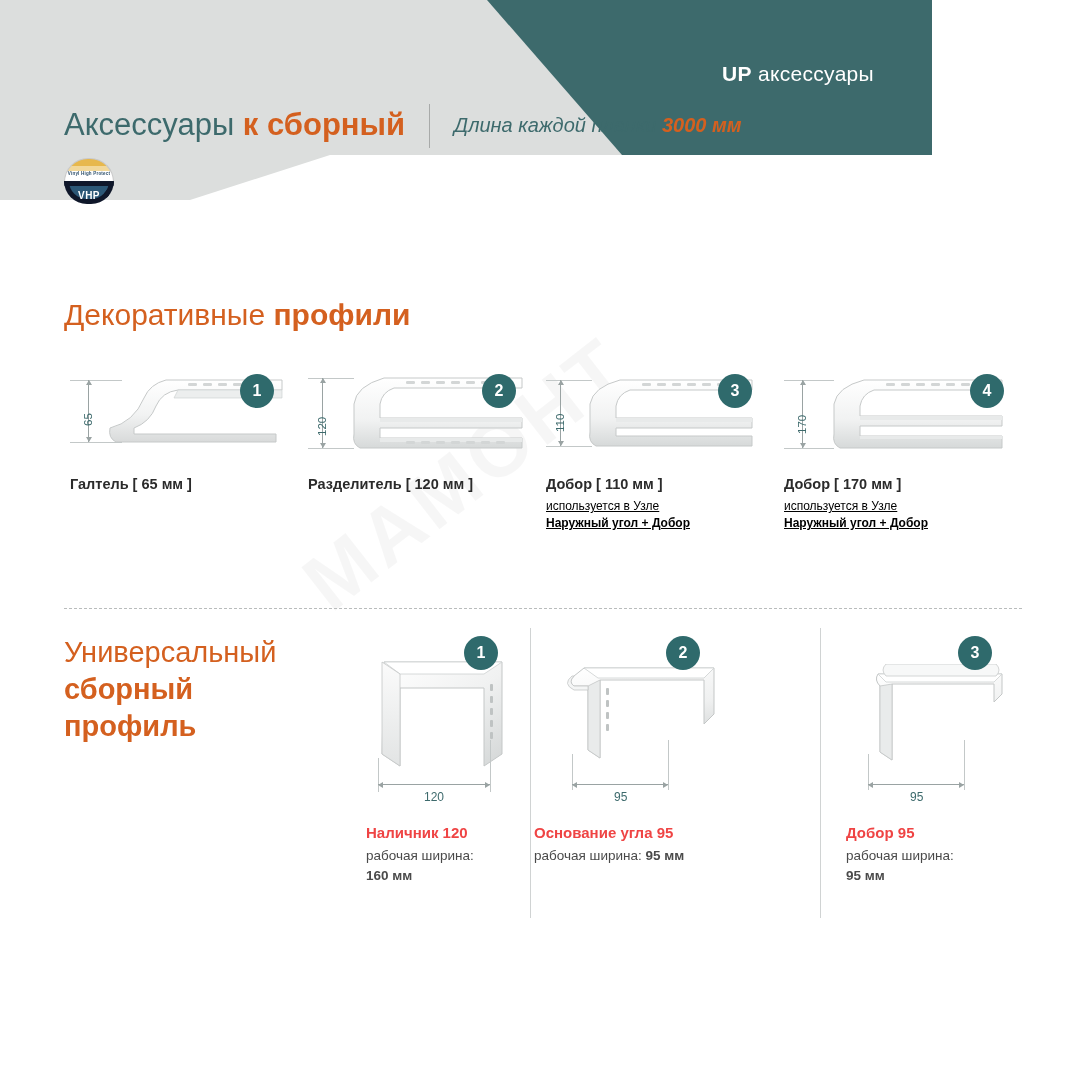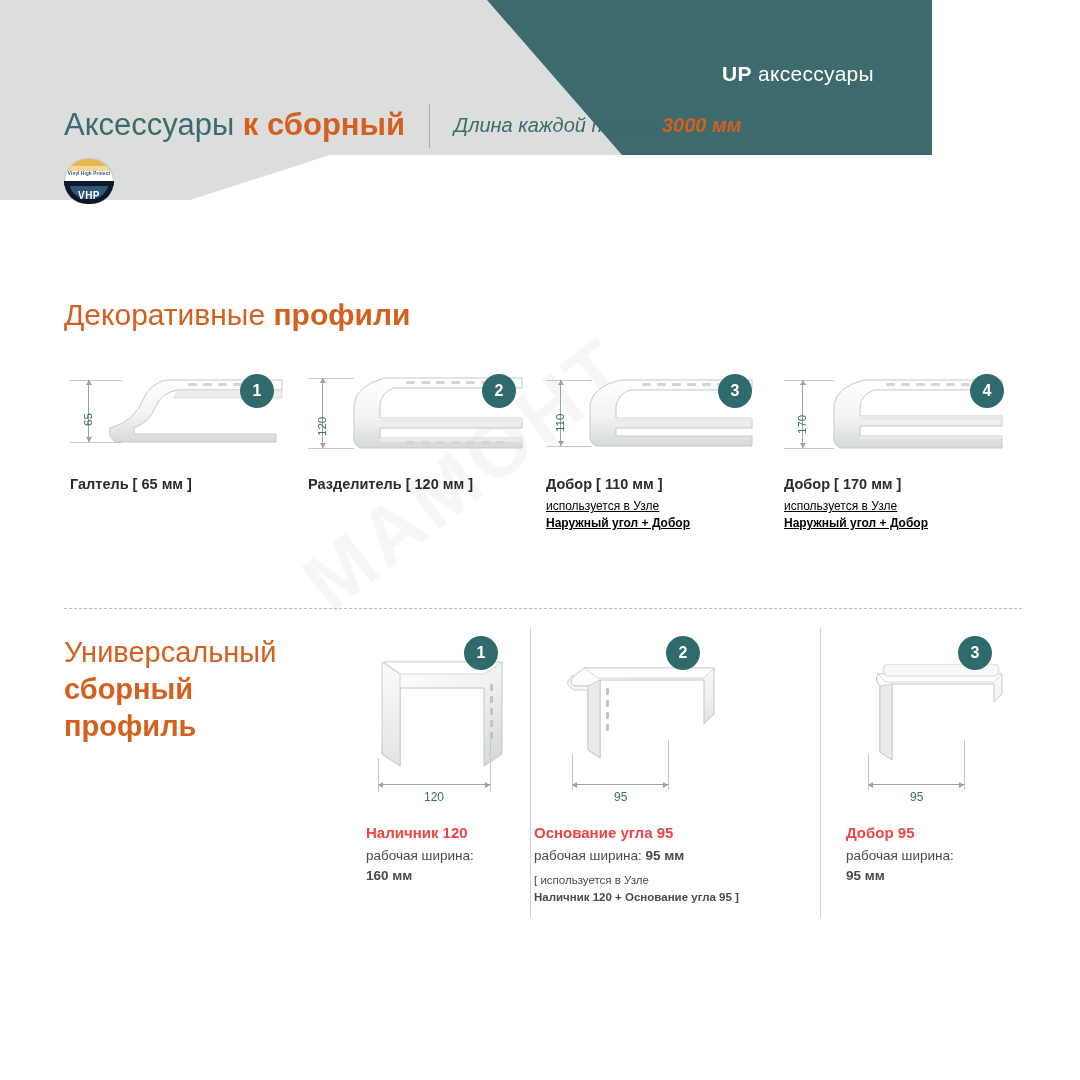--- a/index.html
+++ b/index.html
@@ -602,24 +602,20 @@
       </g>
     </svg>
     <div class="vguide" style="left:38px; top:126px; height:36px;"></div>
     <div class="vguide" style="left:134px; top:112px; height:50px;"></div>
     <div class="hdimline" style="left:38px; top:156px; width:96px;"></div>
     <div class="dimlabel-h" style="left:80px; top:162px;">95</div>
     <div class="u-caption" style="left:0px; top:196px;">Основание угла 95</div>
     <div class="u-sub" style="left:0px; top:218px;">
       <span>рабочая ширина: </span><b>95 мм</b>
     </div>
-    <div class="u-note" style="left:0px; top:244px;">
-      <span>[ используется в Узле</span><br>
-      <b>Наличник 120 + Основание угла 95 ]</b>
-    </div>
   </div>
 
   <div style="position:absolute; left:490px; top:0; width:200px; height:290px;">
     <div class="badge" style="left:128px; top:8px;">3</div>
     <svg class="shape" style="left:14px; top:36px;" width="180" height="106" viewBox="0 0 180 106">
       <defs>
         <linearGradient id="u3" x1="0" y1="0" x2="0.2" y2="1">
           <stop offset="0%" stop-color="#ffffff"></stop>
           <stop offset="55%" stop-color="#eff0f0"></stop>
           <stop offset="100%" stop-color="#d2d5d5"></stop>

